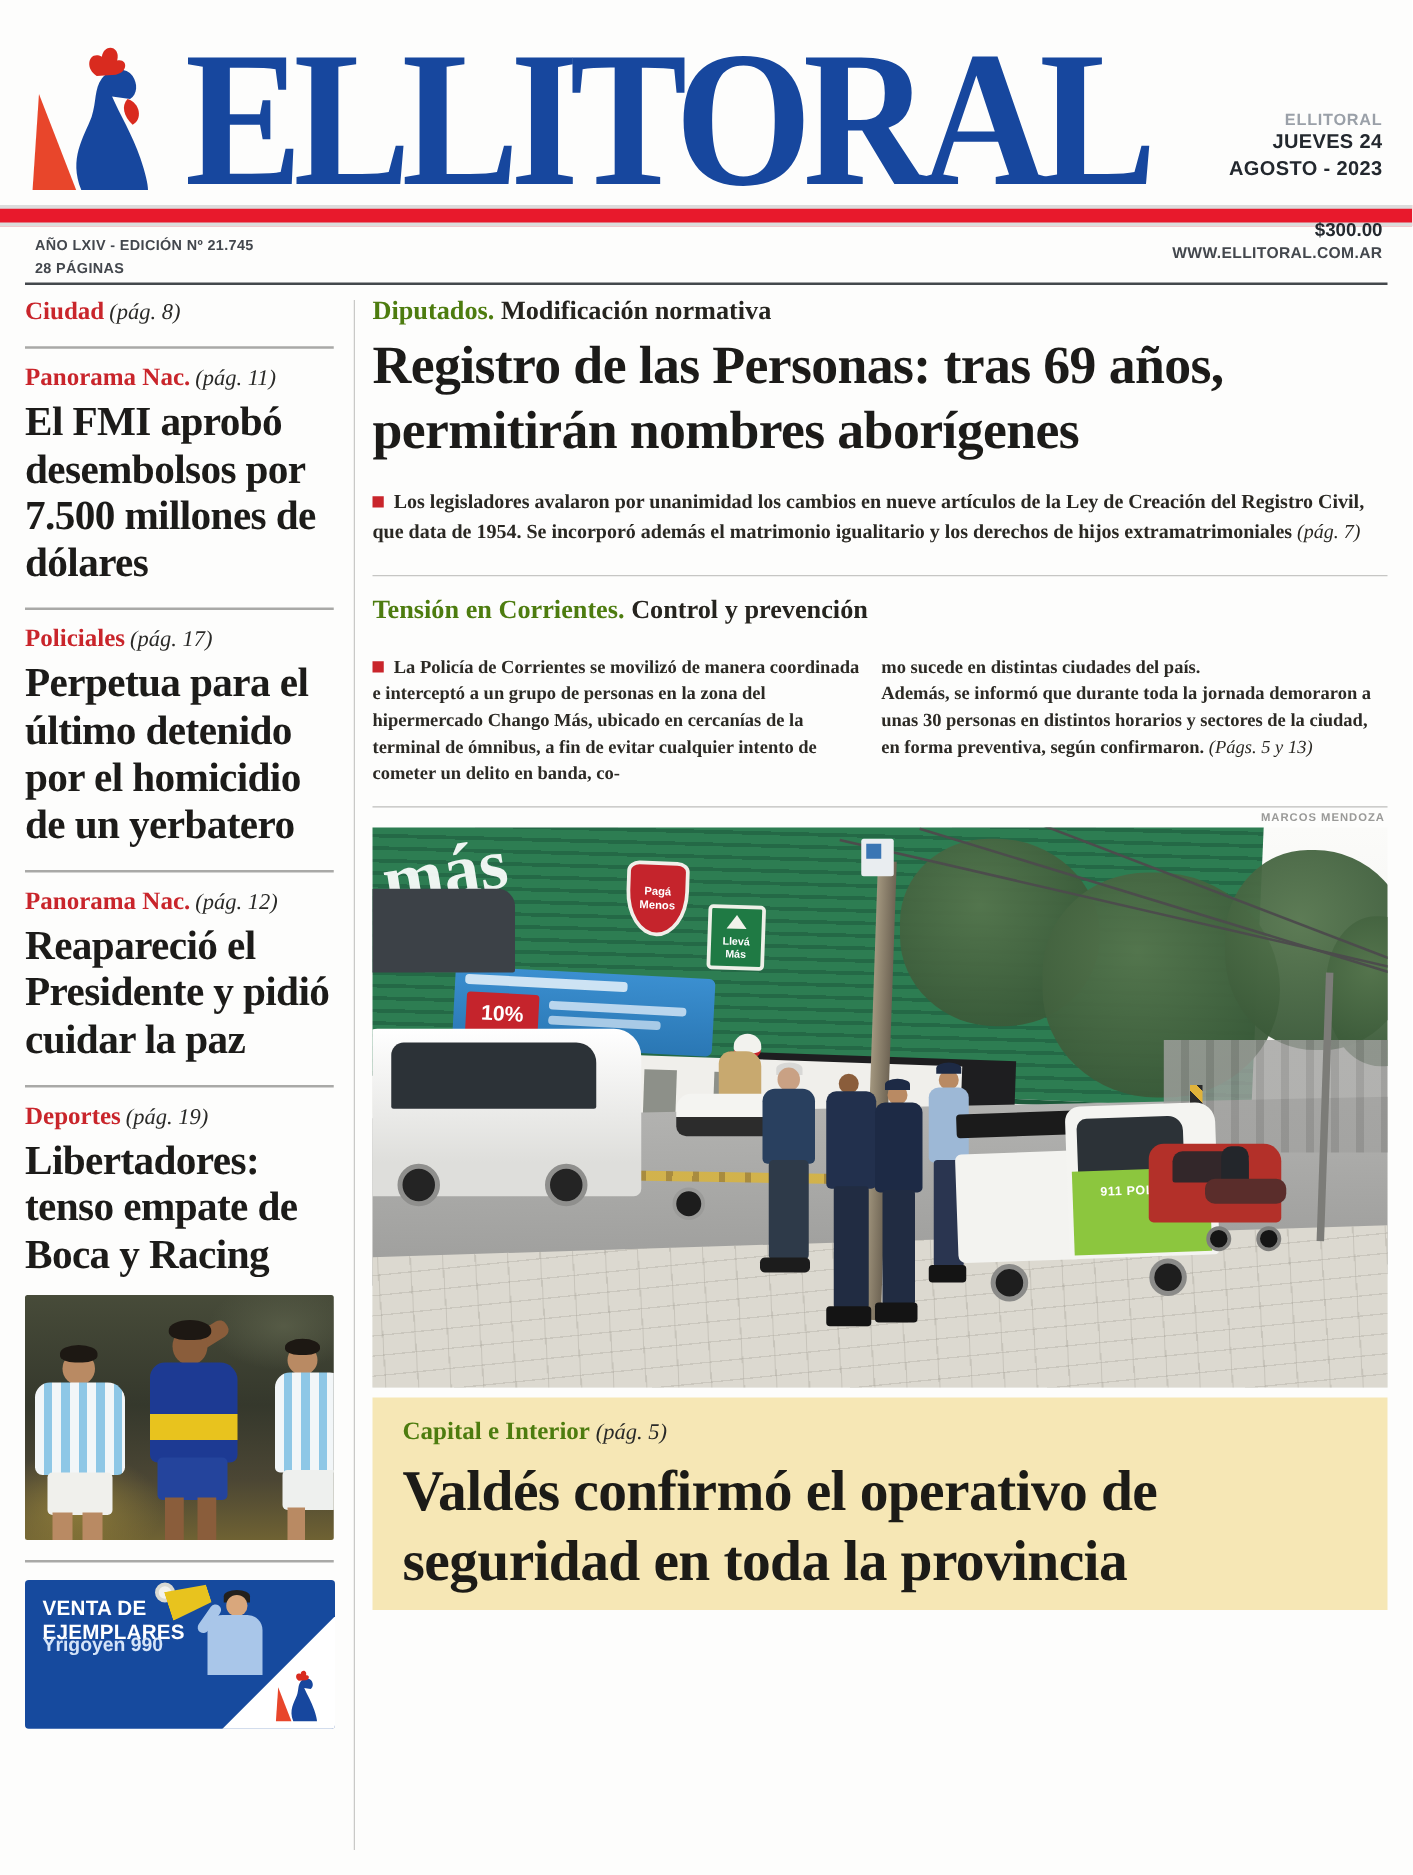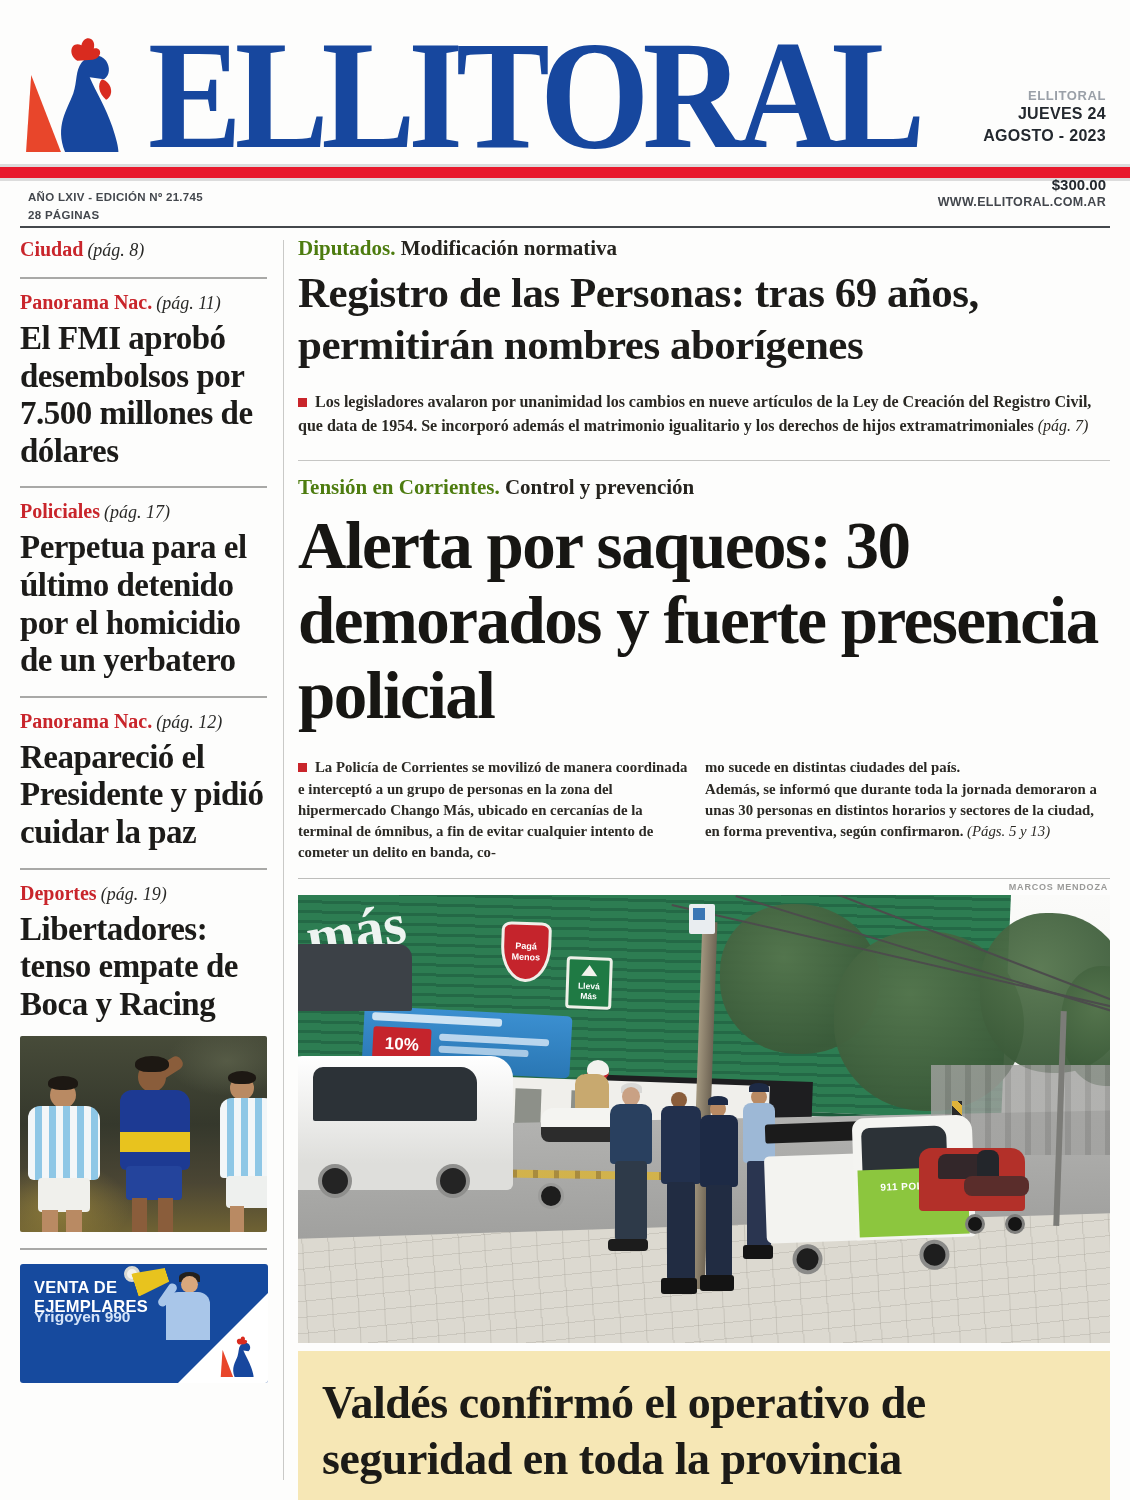--- a/index.html
+++ b/index.html
@@ -321,21 +321,20 @@
       <h1 class="h-registro">Registro de las Personas: tras 69 años, permitirán nombres aborígenes</h1>
       <p class="deck"><span class="bullet"></span><span>Los legisladores avalaron por unanimidad los cambios en nueve artículos de la Ley de Creación del Registro Civil, que data de 1954. Se incorporó además el matrimonio igualitario y los derechos de hijos extramatrimoniales </span><span class="deck-page">(pág. 7)</span></p>
       <div class="main-rule"></div>
     </section>
 
     <section>
       <div class="kicker-line">
         <span class="kicker-red">Tensión en Corrientes.</span>
         <span class="kicker-sub">Control y prevención</span>
       </div>
-      <h1 class="h-saqueos">Alerta por saqueos: 30 demorados y fuerte presencia policial</h1>
 
       <div class="body-cols">
         <p class="body-col"><span class="bullet"></span><span>La Policía de Corrientes se movilizó de manera coordinada e interceptó a un grupo de personas en la zona del hipermercado Chango Más, ubicado en cercanías de la terminal de ómnibus, a fin de evitar cualquier intento de cometer un delito en banda, co-</span></p>
         <div class="body-col">
           <p>mo sucede en distintas ciudades del país.</p>
           <p><span>Además, se informó que durante toda la jornada demoraron a unas 30 personas en distintos horarios y sectores de la ciudad, en forma preventiva, según confirmaron. </span><span class="body-page">(Págs. 5 y 13)</span></p>
         </div>
       </div>
 
       <div class="credit-rule"></div>
@@ -439,17 +438,21 @@
         <div class="ph-redcar"></div>
         <div class="ph-moto2">
           <div class="m2-rider"></div>
           <div class="m2-body"></div>
           <div class="m2-wheel" style="left:2%;"></div>
           <div class="m2-wheel" style="left:64%;"></div>
         </div>
       </div>
 
       <div class="cream-box">
+        <div class="cream-kicker">
+          <span class="kicker-red">Capital e Interior </span>
+          <span class="sec-page">(pág. 5)</span>
+        </div>
         <h1 class="h-valdes">Valdés confirmó el operativo de seguridad en toda la provincia</h1>
       </div>
     </section>
   </main>
 </div>
 
 </body></html>

